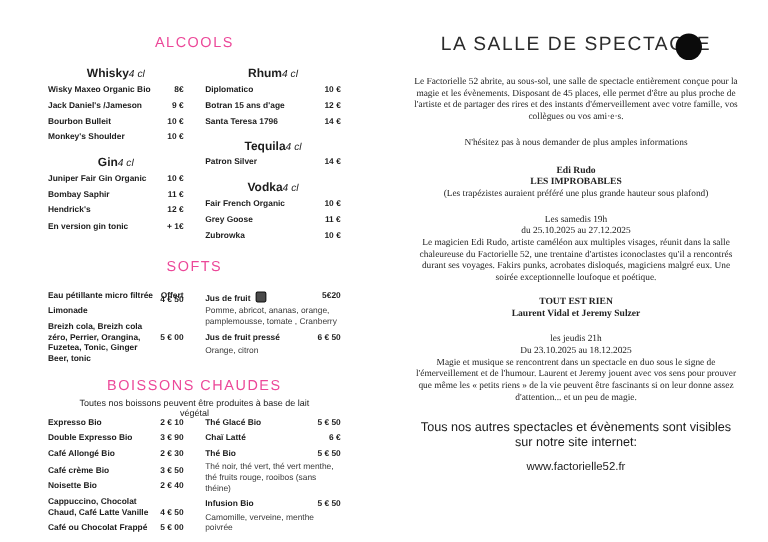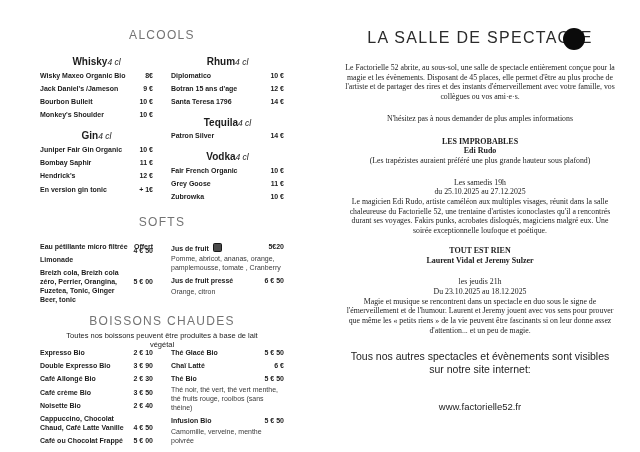--- a/index.html
+++ b/index.html
@@ -1,20 +1,20 @@
 <!DOCTYPE html>
 <html><head>
 <meta charset="utf-8">
 <style>
   html,body{margin:0;padding:0;background:#fff;}
   .canvas{position:relative;width:640px;height:452px;background:#ffffff;
           font-family:"Liberation Sans",sans-serif;color:#1c1c1c;overflow:hidden;}
   
   .page-left{position:absolute;left:40px;top:28px;width:244px;}
-  .heading{font-size:12px;letter-spacing:1.3px;text-align:center;color:#737373;font-weight:400;}
+  .heading{font-size:12px;letter-spacing:1.3px;text-align:center;color:#ec4899;font-weight:400;}
   .cols{display:flex;gap:18px;margin-top:12px;}
   .col{flex:1;min-width:0;}
   .group-header{display:flex;justify-content:center;align-items:baseline;
                 font-size:10px;font-weight:700;margin-top:10px;margin-bottom:4px;}
   .group:first-child .group-header{margin-top:2px;}
   .unit{font-size:8.5px;font-style:italic;font-weight:400;}
   .row{display:flex;justify-content:space-between;gap:4px;font-size:7px;font-weight:700;
        line-height:8.8px;margin-top:4.5px;align-items:flex-start;}
   .iname{flex:1;text-align:left;}
   .price{white-space:nowrap;text-align:right;}
@@ -31,21 +31,21 @@
   .page-right{position:absolute;left:344px;top:28px;width:272px;text-align:center;}
   .r-title-wrap{position:relative;height:22px;}
   .r-title{font-size:16px;letter-spacing:1.3px;color:#2b2b2b;font-weight:400;line-height:14px;padding-top:3px;}
   .logo-circle{position:absolute;right:31px;top:0;width:22px;height:22px;border-radius:50%;background:#0b0b0b;}
   .r-body{font-size:7.8px;line-height:9.7px;color:#222;font-weight:400;font-family:Liberation Serif, serif;}
   .b{font-weight:700;font-size:8px;}
   .mt-13{margin-top:13px;}
   .mt-12{margin-top:12px;}
   .mt-10{margin-top:10px;}
   .outro{margin-top:15px;font-size:10.5px;line-height:12.6px;color:#1c1c1c;}
-  .website{margin-top:25px;font-size:9.5px;color:#1c1c1c;}
+  .website{margin-top:8px;font-size:9.5px;color:#1c1c1c;}
 </style>
 </head>
 <body>
 
 <div class="canvas">
 
   <div class="page-left">
 
     <div class="heading">ALCOOLS</div>
 
@@ -243,22 +243,22 @@
 
     <div class="r-title-wrap">
       <div class="r-title">LA SALLE DE SPECTACLE</div>
       <div class="logo-circle"></div>
     </div>
 
     <div class="r-body mt-13">Le Factorielle 52 abrite, au sous-sol, une salle de spectacle entièrement conçue pour la magie et les évènements. Disposant de 45 places, elle permet d'être au plus proche de l'artiste et de partager des rires et des instants d'émerveillement avec votre famille, vos collègues ou vos ami·e·s.</div>
     <div class="r-body mt-12">N'hésitez pas à nous demander de plus amples informations</div>
 
     <div class="mt-13">
+      <div class="r-body b">Edi Rudo</div>
       <div class="r-body b">LES IMPROBABLES</div>
-      <div class="r-body b">Edi Rudo</div>
       <div class="r-body">(Les trapézistes auraient préféré une plus grande hauteur sous plafond)</div>
       <div class="r-body mt-12">Les samedis 19h</div>
       <div class="r-body">du 25.10.2025 au 27.12.2025</div>
       <div class="r-body">Le magicien Edi Rudo, artiste caméléon aux multiples visages, réunit dans la salle chaleureuse du Factorielle 52, une trentaine d'artistes iconoclastes qu'il a rencontrés durant ses voyages. Fakirs punks, acrobates disloqués, magiciens malgré eux. Une soirée exceptionnelle loufoque et poétique.</div>
     </div>
 
     <div class="mt-10">
       <div class="r-body b">TOUT EST RIEN</div>
       <div class="r-body b">Laurent Vidal et Jeremy Sulzer</div>
       <div class="r-body mt-12">les jeudis 21h</div>

